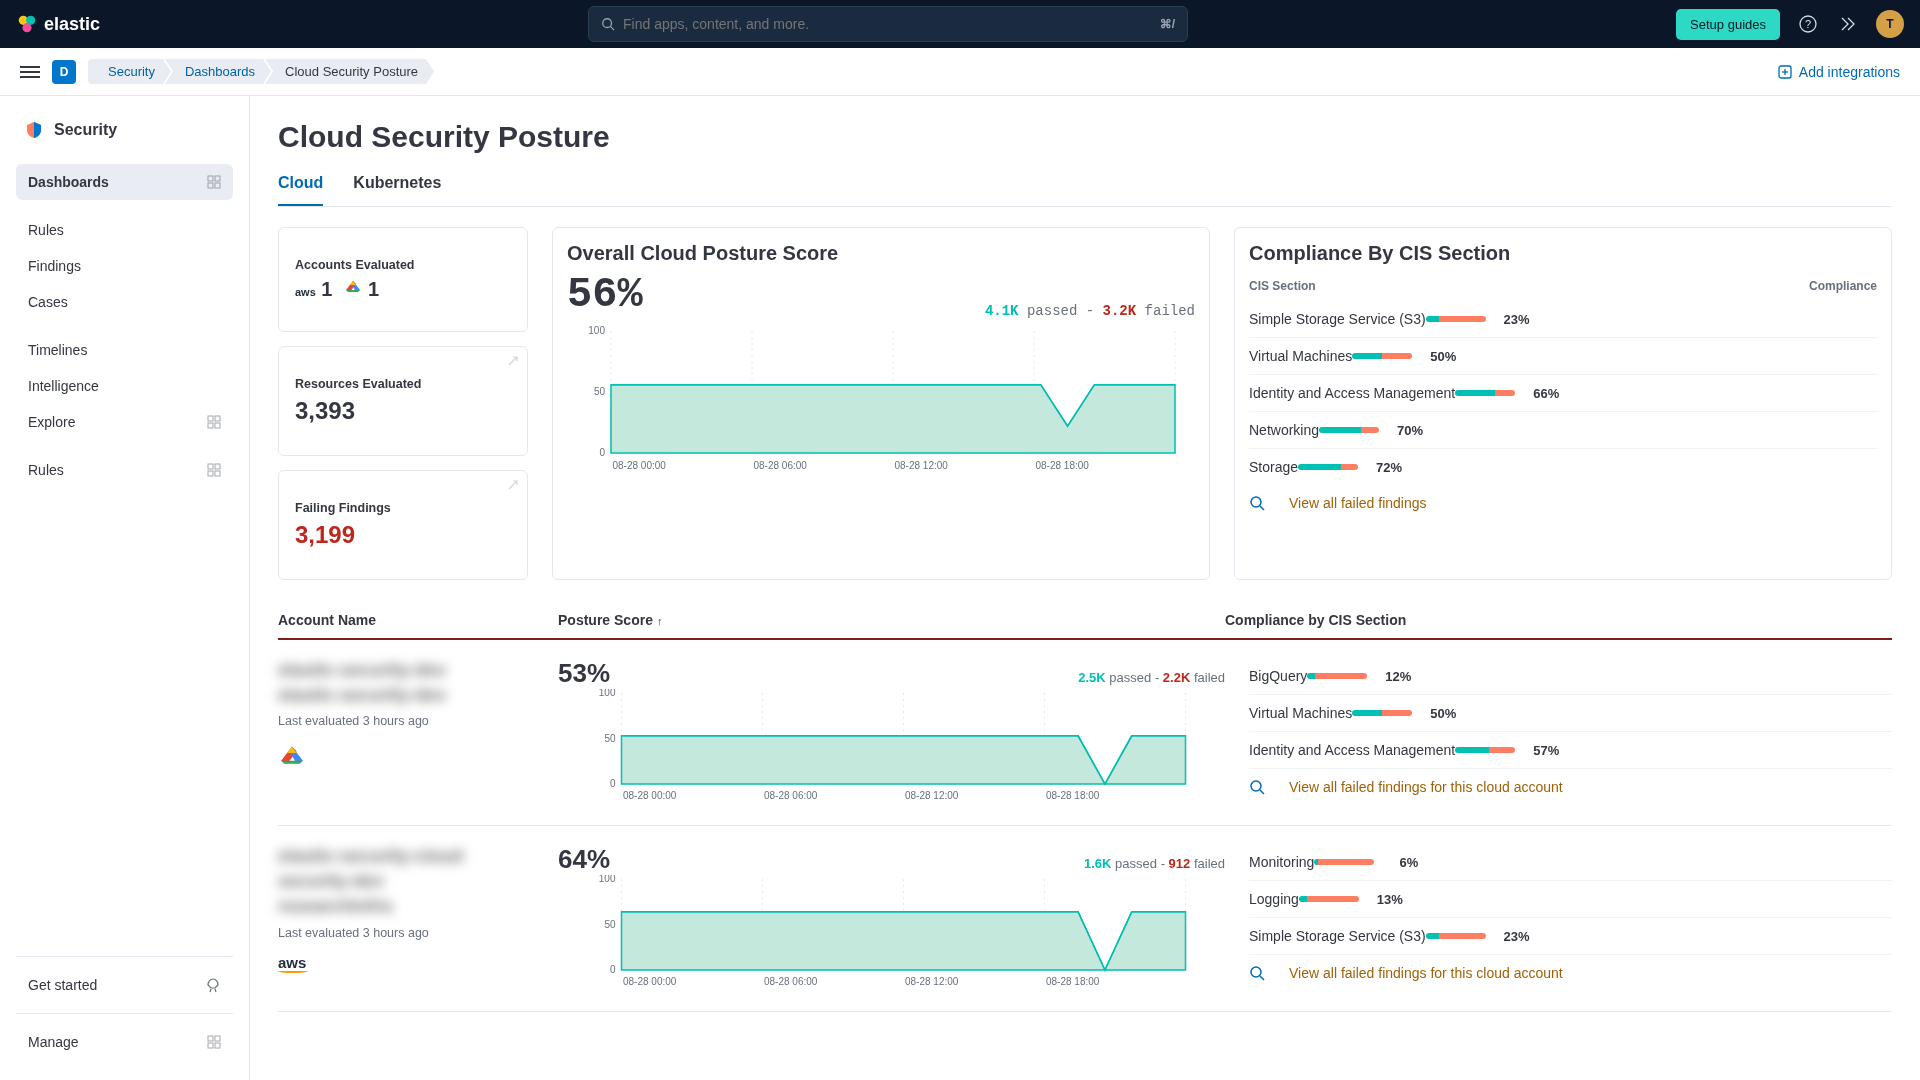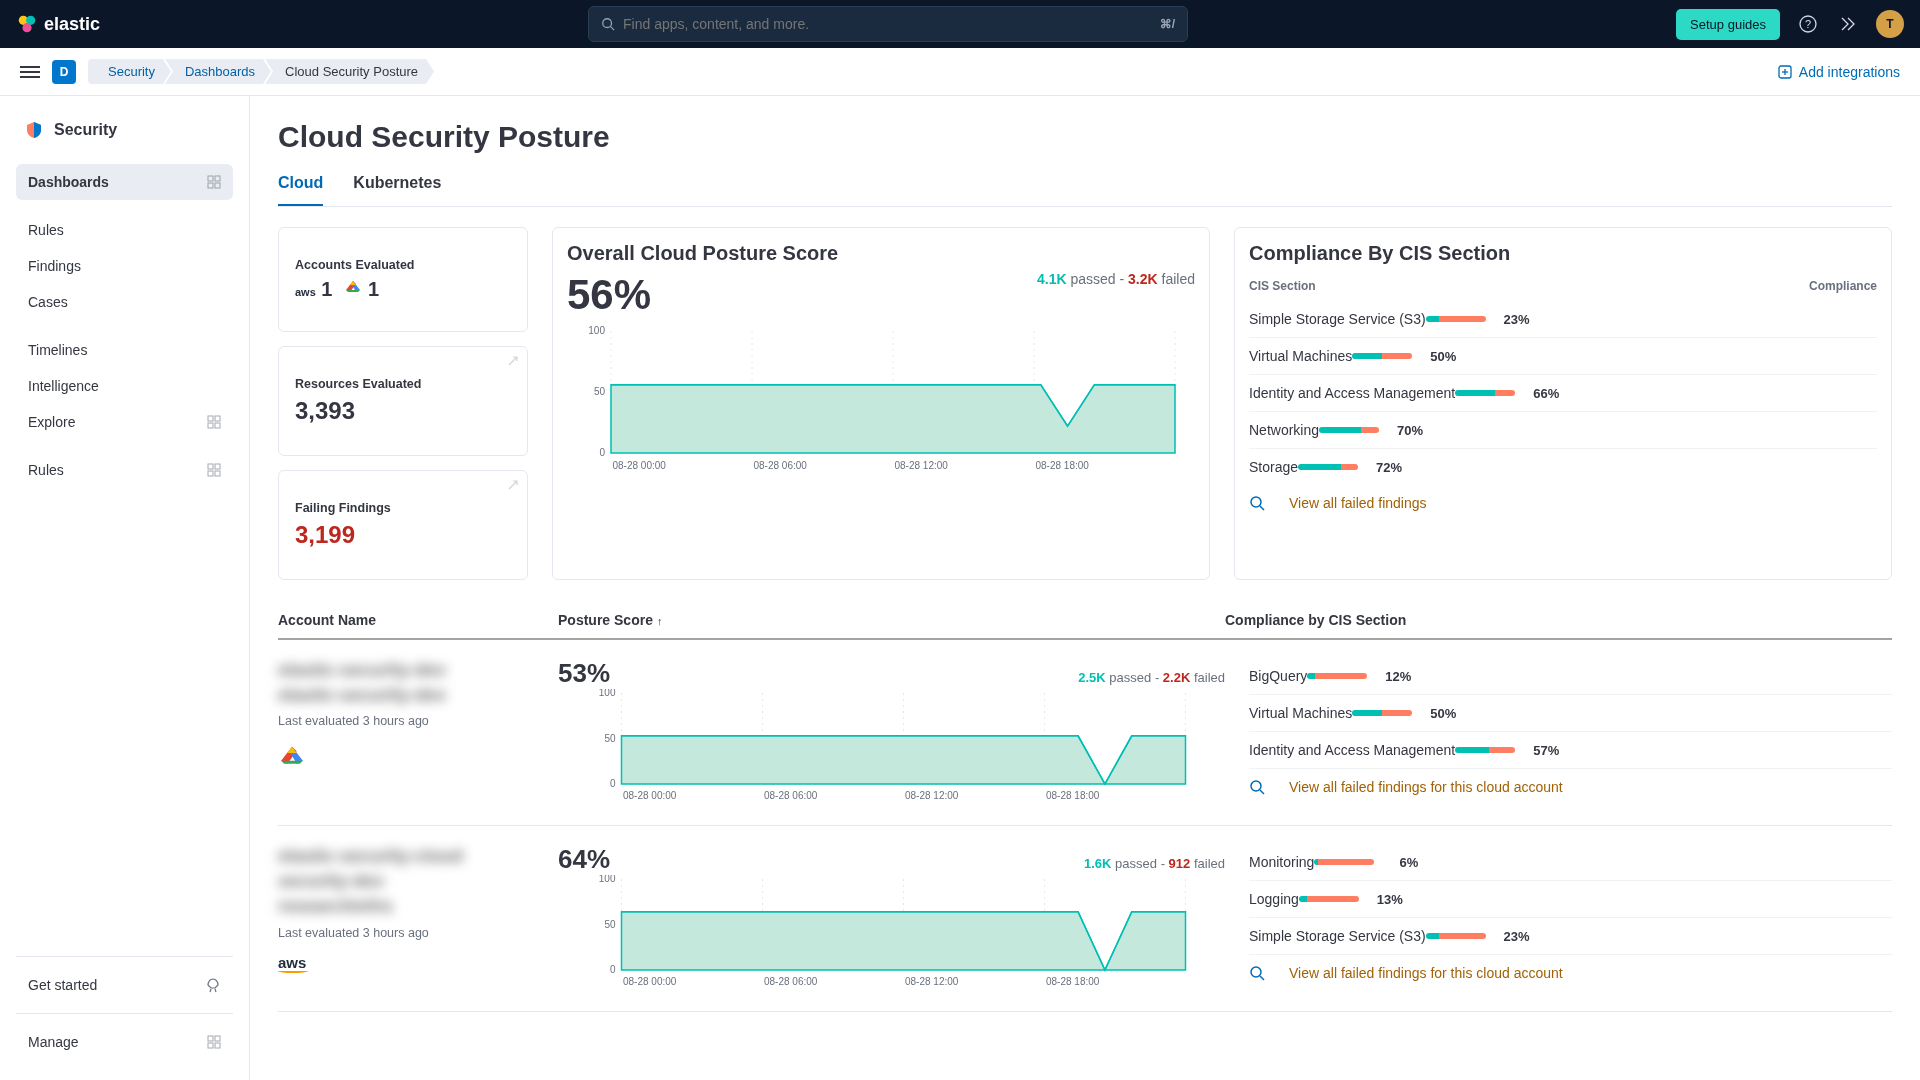--- a/index.html
+++ b/index.html
@@ -55,21 +55,21 @@
 .card { border: 1px solid #e4e8ee; border-radius: 6px; padding: 30px 16px; position: relative; }
 .card-title { font-size: 12.5px; font-weight: 600; color: #343741; margin-bottom: 6px; }
 .card-big { font-size: 24px; font-weight: 700; }
 .card-big.red { color: #bd271e; }
 .accounts-line { display: flex; align-items: center; gap: 12px; font-size: 20px; font-weight: 700; }
 .provider-aws { font-size: 11px; font-weight: 700; color: #232f3e; }
 .expand-icon { position: absolute; top: 8px; right: 8px; opacity: .3; }
 
 .big-card { border: 1px solid #e4e8ee; border-radius: 6px; padding: 14px; }
 .big-card-title { font-size: 20px; font-weight: 700; margin-bottom: 6px; }
-.score-row { display: flex; align-items: flex-start; justify-content: space-between; }
+.score-row { display: flex; align-items: flex-end; justify-content: space-between; font-family: Liberation Mono, monospace; }
 .score-big { font-size: 42px; font-weight: 700; }
 .passfail { font-size: 14px; color: #69707d; }
 .passfail .pass { color: #00bfb3; font-weight: 600; }
 .passfail .fail { color: #bd271e; font-weight: 600; }
 
 .mini-chart { margin-top: 6px; }
 .mini-chart svg { width: 100%; height: 150px; }
 .axis-text { font-size: 10px; fill: #69707d; }
 .area { fill: #c5e8dc; stroke: #00bfb3; stroke-width: 1.5; }
 .grid-line { stroke: #e4e8ee; stroke-width: 1; stroke-dasharray: 2 4; }
@@ -79,21 +79,21 @@
 .comp-row { display: flex; justify-content: flex-start; align-items: center; padding: 10px 0; border-bottom: 1px solid #f0f2f5; font-size: 14px; }
 .comp-row:last-of-type { border-bottom: none; }
 .comp-bar-wrap { display: flex; align-items: center; gap: 10px; }
 .comp-bar { width: 60px; height: 6px; border-radius: 3px; overflow: hidden; display: flex; }
 .comp-bar .seg-pass { background: #00bfb3; }
 .comp-bar .seg-fail { background: #ff7e62; }
 .comp-pct { font-size: 13px; font-weight: 600; width: 34px; text-align: right; }
 .view-link { color: #a16207; display: flex; align-items: center; gap: 24px; margin-top: 10px; cursor: pointer; font-size: 14px; }
 
 
-.acct-header { display: grid; grid-template-columns: 280px 1fr 1fr; font-weight: 700; padding: 10px 0; border-bottom: 2px solid #a3a3a3; font-size: 14px; }
+.acct-header { display: grid; grid-template-columns: 280px 1fr 1fr; font-weight: 700; padding: 10px 0; border-bottom: 2px solid #7f1d1d; font-size: 14px; }
 .acct-row { display: grid; grid-template-columns: 280px 1fr 1fr; padding: 18px 0; border-bottom: 1px solid #e4e8ee; gap: 0; }
 .blurred { filter: blur(6px); font-weight: 700; color: #6a6a6a; font-size: 18px; line-height: 1.4; }
 .last-eval { font-size: 12.5px; color: #69707d; margin-top: 6px; }
 .provider-logo { margin-top: 14px; }
 .acct-score-row { display: flex; justify-content: space-between; align-items: baseline; }
 .acct-score { font-size: 26px; font-weight: 700; }
 .acct-passfail { font-size: 13px; color: #69707d; }
 .acct-passfail .pass { color: #00bfb3; font-weight: 600; }
 .acct-passfail .fail { color: #bd271e; font-weight: 600; }
 .acct-chart svg { width: 100%; height: 115px; }

